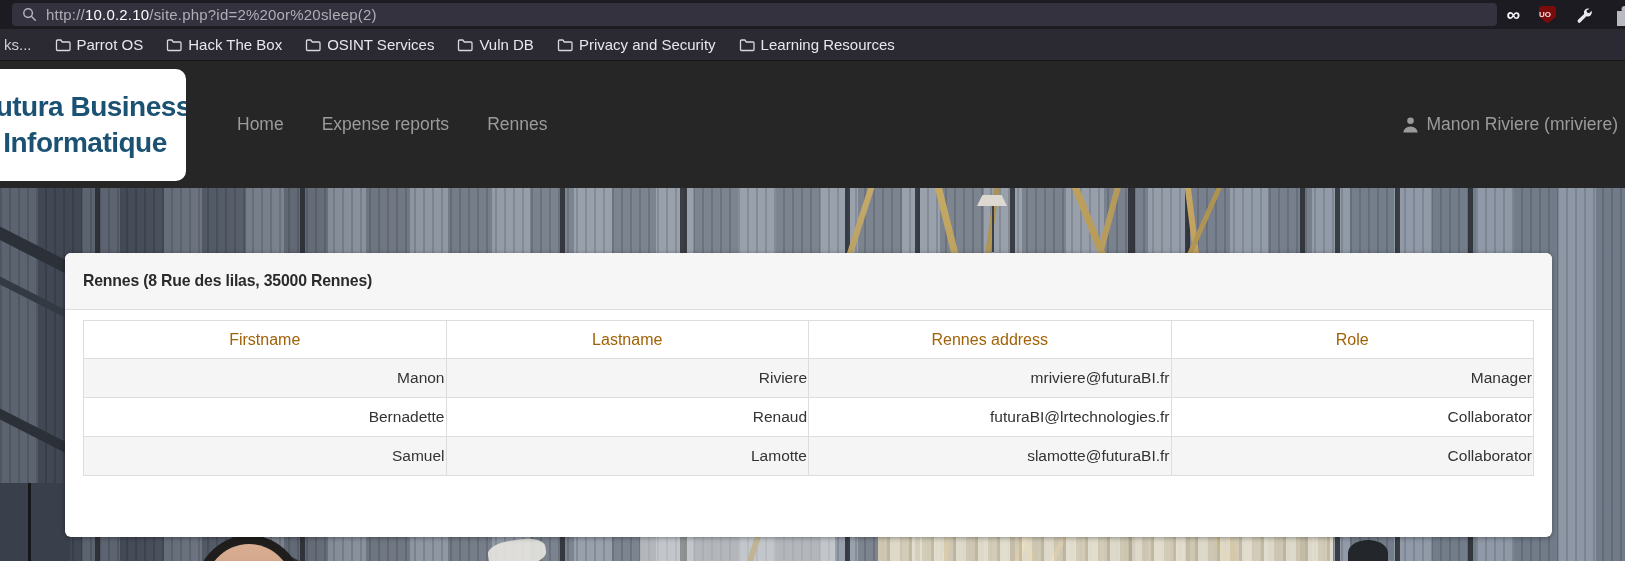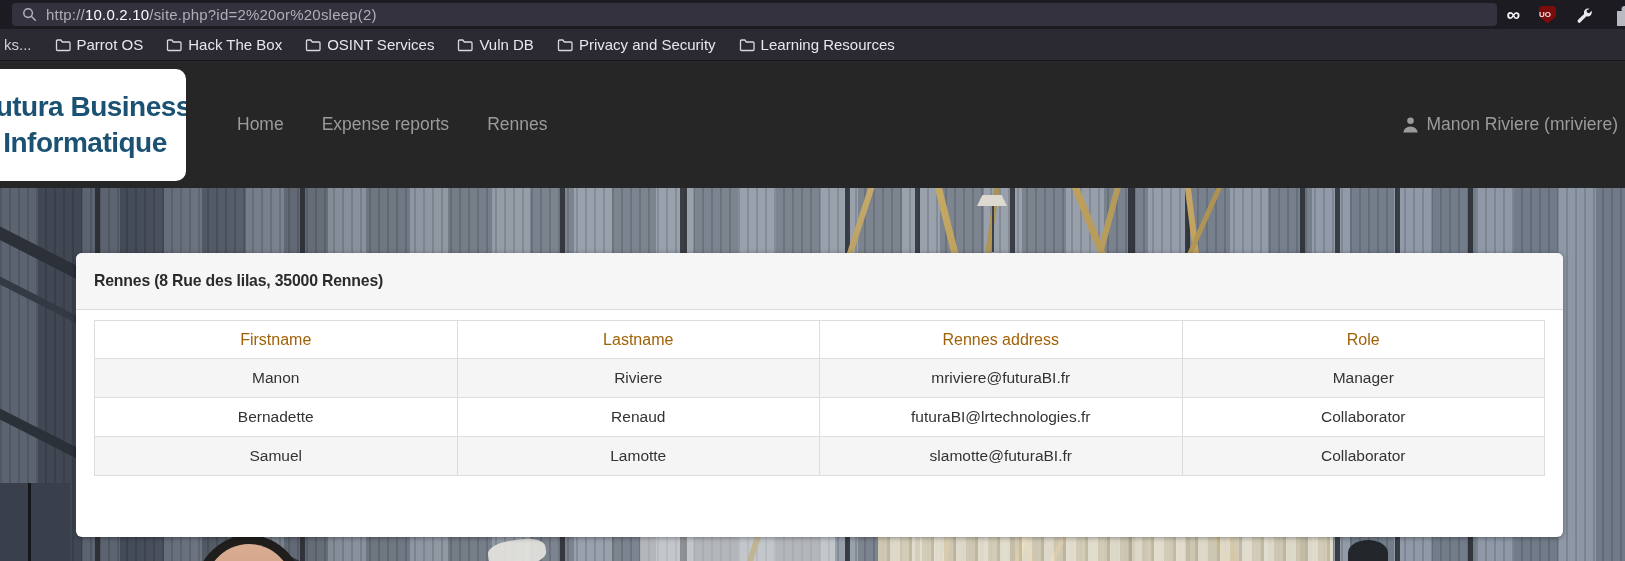--- a/index.html
+++ b/index.html
@@ -56,31 +56,31 @@
   .corner-dark{left:0;top:295px;width:70px;height:78px;background:#39404c;}
   .corner-line{left:28px;top:295px;width:3px;height:78px;background:#14161a;}
   .head{left:193px;top:347px;width:112px;height:110px;border-radius:55% 55% 0 0/62% 62% 0 0;background:#1f1e1c;}
   .face{left:10px;top:9px;width:92px;height:100px;border-radius:50%;
         background:linear-gradient(#d9ad92,#c2937a);}
   .crumple{left:488px;top:352px;width:58px;height:26px;background:#e6e4df;border-radius:40%;
            transform:rotate(-8deg);opacity:.9;}
   .blob2{left:1348px;top:352px;width:40px;height:26px;border-radius:50% 50% 0 0;background:#23262a;}
 
   
-  .panel{position:absolute;left:76px;top:253px;width:1487px;height:284px;background:#fff;
+  .panel{position:absolute;left:65px;top:253px;width:1487px;height:284px;background:#fff;
          border-radius:6px;box-shadow:0 1px 5px rgba(0,0,0,.35);z-index:5;}
   .panel-heading{height:57px;background:#f6f6f6;border-bottom:1px solid #ddd;border-radius:6px 6px 0 0;
                  display:flex;align-items:center;padding-left:18px;}
   .panel-heading h3{margin:0;font-size:17px;font-weight:bold;color:#2b2b2b;letter-spacing:-.2px;
                     transform:scaleX(.93);transform-origin:left center;}
   .panel-body{padding:10px 18px 0 18px;}
   table.data{width:100%;border-collapse:collapse;border:1px solid #ddd;}
   table.data th{height:38px;font-size:16px;font-weight:normal;color:#a16207;text-align:center;
                 border:1px solid #ddd;background:#fff;width:25%;}
-  table.data td{height:39px;font-size:15.5px;color:#333;text-align:center;border:1px solid #ddd;}
+  table.data td{height:39px;font-size:15.5px;color:#333;text-align:right;border:1px solid #ddd;}
   tr.striped td{background:#f5f5f5;}
 </style>
 </head>
 <body>
 
 <div id="screen">
 
   <div class="topbar">
     <div class="urlbar">
       <svg width="15" height="15" viewBox="0 0 16 16">

